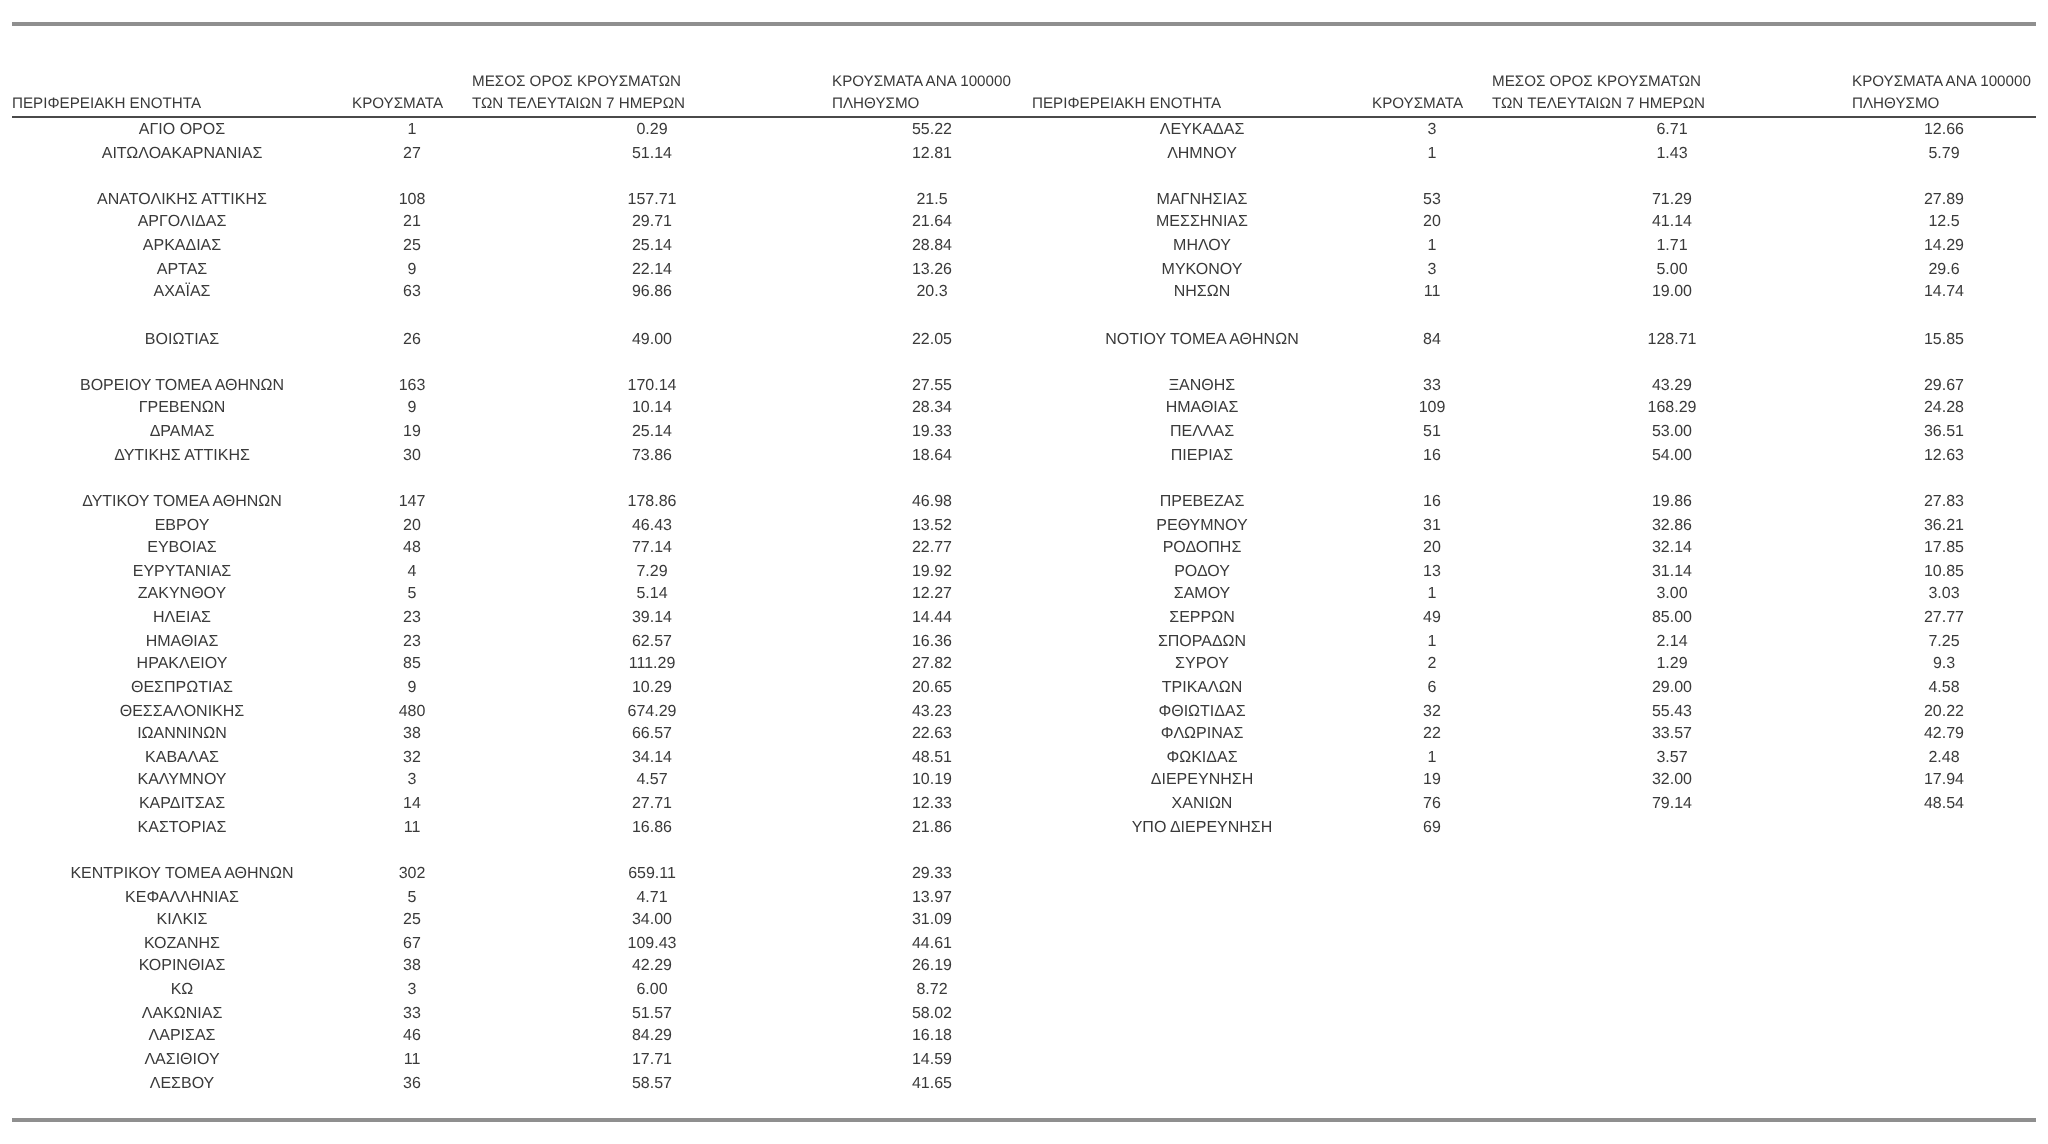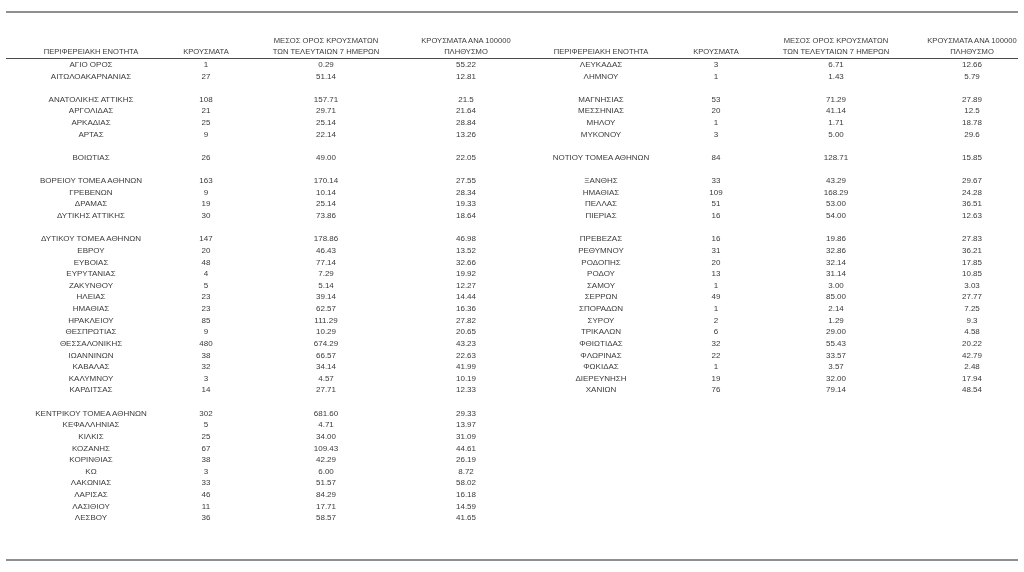--- a/index.html
+++ b/index.html
@@ -23,21 +23,21 @@
   }
   table.cases {
     width: 100%;
     border-collapse: collapse;
     table-layout: fixed;
     color: #3a3a3a;
   }
   table.cases thead th {
     font-size: 7.6px;
     font-weight: normal;
-    text-align: center;
+    text-align: left;
     vertical-align: bottom;
     height: 44px;
     padding: 0 0 1px 0;
     border-bottom: 1px solid #4a4a4a;
     line-height: 11px;
   }
   table.cases thead th span { display: block; }
   table.cases tbody td {
     font-size: 8px;
     text-align: center;
@@ -157,33 +157,43 @@
             <td>12.5</td>
           </tr>
           <tr>
             <td>ΑΡΚΑΔΙΑΣ</td>
             <td>25</td>
             <td>25.14</td>
             <td>28.84</td>
             <td>ΜΗΛΟΥ</td>
             <td>1</td>
             <td>1.71</td>
-            <td>18.78</td>
+            <td>14.29</td>
           </tr>
           <tr>
             <td>ΑΡΤΑΣ</td>
             <td>9</td>
             <td>22.14</td>
             <td>13.26</td>
             <td>ΜΥΚΟΝΟΥ</td>
             <td>3</td>
             <td>5.00</td>
             <td>29.6</td>
           </tr>
           <tr>
+            <td>ΑΧΑΪΑΣ</td>
+            <td>63</td>
+            <td>96.86</td>
+            <td>20.3</td>
+            <td>ΝΗΣΩΝ</td>
+            <td>11</td>
+            <td>19.00</td>
+            <td>14.74</td>
+          </tr>
+          <tr>
             <td></td>
             <td></td>
             <td></td>
             <td></td>
             <td></td>
             <td></td>
             <td></td>
             <td></td>
           </tr>
           <tr>
@@ -273,21 +283,21 @@
             <td>13.52</td>
             <td>ΡΕΘΥΜΝΟΥ</td>
             <td>31</td>
             <td>32.86</td>
             <td>36.21</td>
           </tr>
           <tr>
             <td>ΕΥΒΟΙΑΣ</td>
             <td>48</td>
             <td>77.14</td>
-            <td>32.66</td>
+            <td>22.77</td>
             <td>ΡΟΔΟΠΗΣ</td>
             <td>20</td>
             <td>32.14</td>
             <td>17.85</td>
           </tr>
           <tr>
             <td>ΕΥΡΥΤΑΝΙΑΣ</td>
             <td>4</td>
             <td>7.29</td>
             <td>19.92</td>
@@ -363,21 +373,21 @@
             <td>22.63</td>
             <td>ΦΛΩΡΙΝΑΣ</td>
             <td>22</td>
             <td>33.57</td>
             <td>42.79</td>
           </tr>
           <tr>
             <td>ΚΑΒΑΛΑΣ</td>
             <td>32</td>
             <td>34.14</td>
-            <td>41.99</td>
+            <td>48.51</td>
             <td>ΦΩΚΙΔΑΣ</td>
             <td>1</td>
             <td>3.57</td>
             <td>2.48</td>
           </tr>
           <tr>
             <td>ΚΑΛΥΜΝΟΥ</td>
             <td>3</td>
             <td>4.57</td>
             <td>10.19</td>
@@ -390,33 +400,43 @@
             <td>ΚΑΡΔΙΤΣΑΣ</td>
             <td>14</td>
             <td>27.71</td>
             <td>12.33</td>
             <td>ΧΑΝΙΩΝ</td>
             <td>76</td>
             <td>79.14</td>
             <td>48.54</td>
           </tr>
           <tr>
+            <td>ΚΑΣΤΟΡΙΑΣ</td>
+            <td>11</td>
+            <td>16.86</td>
+            <td>21.86</td>
+            <td>ΥΠΟ ΔΙΕΡΕΥΝΗΣΗ</td>
+            <td>69</td>
+            <td></td>
+            <td></td>
+          </tr>
+          <tr>
             <td></td>
             <td></td>
             <td></td>
             <td></td>
             <td></td>
             <td></td>
             <td></td>
             <td></td>
           </tr>
           <tr>
             <td>ΚΕΝΤΡΙΚΟΥ ΤΟΜΕΑ ΑΘΗΝΩΝ</td>
             <td>302</td>
-            <td>681.60</td>
+            <td>659.11</td>
             <td>29.33</td>
             <td></td>
             <td></td>
             <td></td>
             <td></td>
           </tr>
           <tr>
             <td>ΚΕΦΑΛΛΗΝΙΑΣ</td>
             <td>5</td>
             <td>4.71</td>

